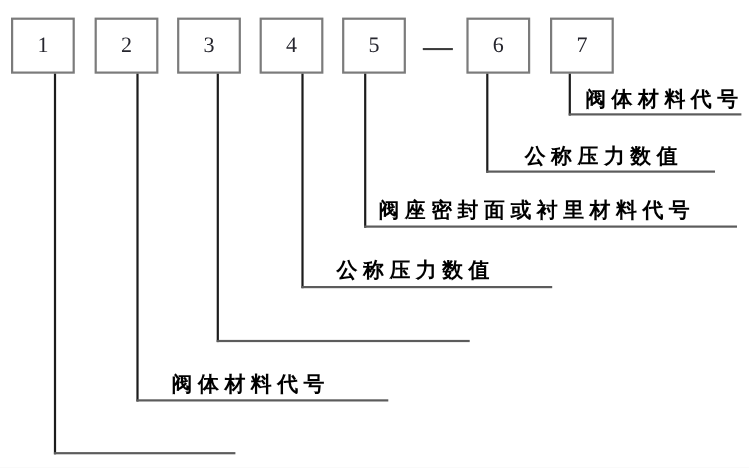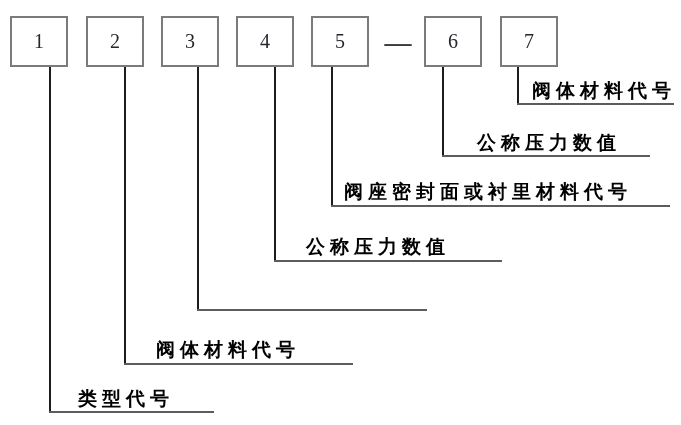--- a/index.html
+++ b/index.html
@@ -81,20 +81,19 @@
   <div class="vline" style="left:517px;top:67px;height:38px"></div>
 
   <div class="hline" style="left:49px;top:411px;width:165px"></div>
   <div class="hline" style="left:124px;top:363px;width:229px"></div>
   <div class="hline" style="left:197px;top:309px;width:230px"></div>
   <div class="hline" style="left:274px;top:260px;width:228px"></div>
   <div class="hline" style="left:331px;top:205px;width:339px"></div>
   <div class="hline" style="left:442px;top:155px;width:208px"></div>
   <div class="hline" style="left:517px;top:103px;width:157px"></div>
 
-  <div class="field-label" style="left:78px;top:387px">类型代号</div>
   <div class="field-label" style="left:156px;top:338px">阀体材料代号</div>
   <div class="field-label" style="left:306px;top:235px">公称压力数值</div>
   <div class="field-label" style="left:477px;top:131px">公称压力数值</div>
   <div class="field-label" style="left:344px;top:180px">阀座密封面或衬里材料代号</div>
   <div class="field-label" style="left:532px;top:79px">阀体材料代号</div>
 
 </div>
 
 </body></html>

